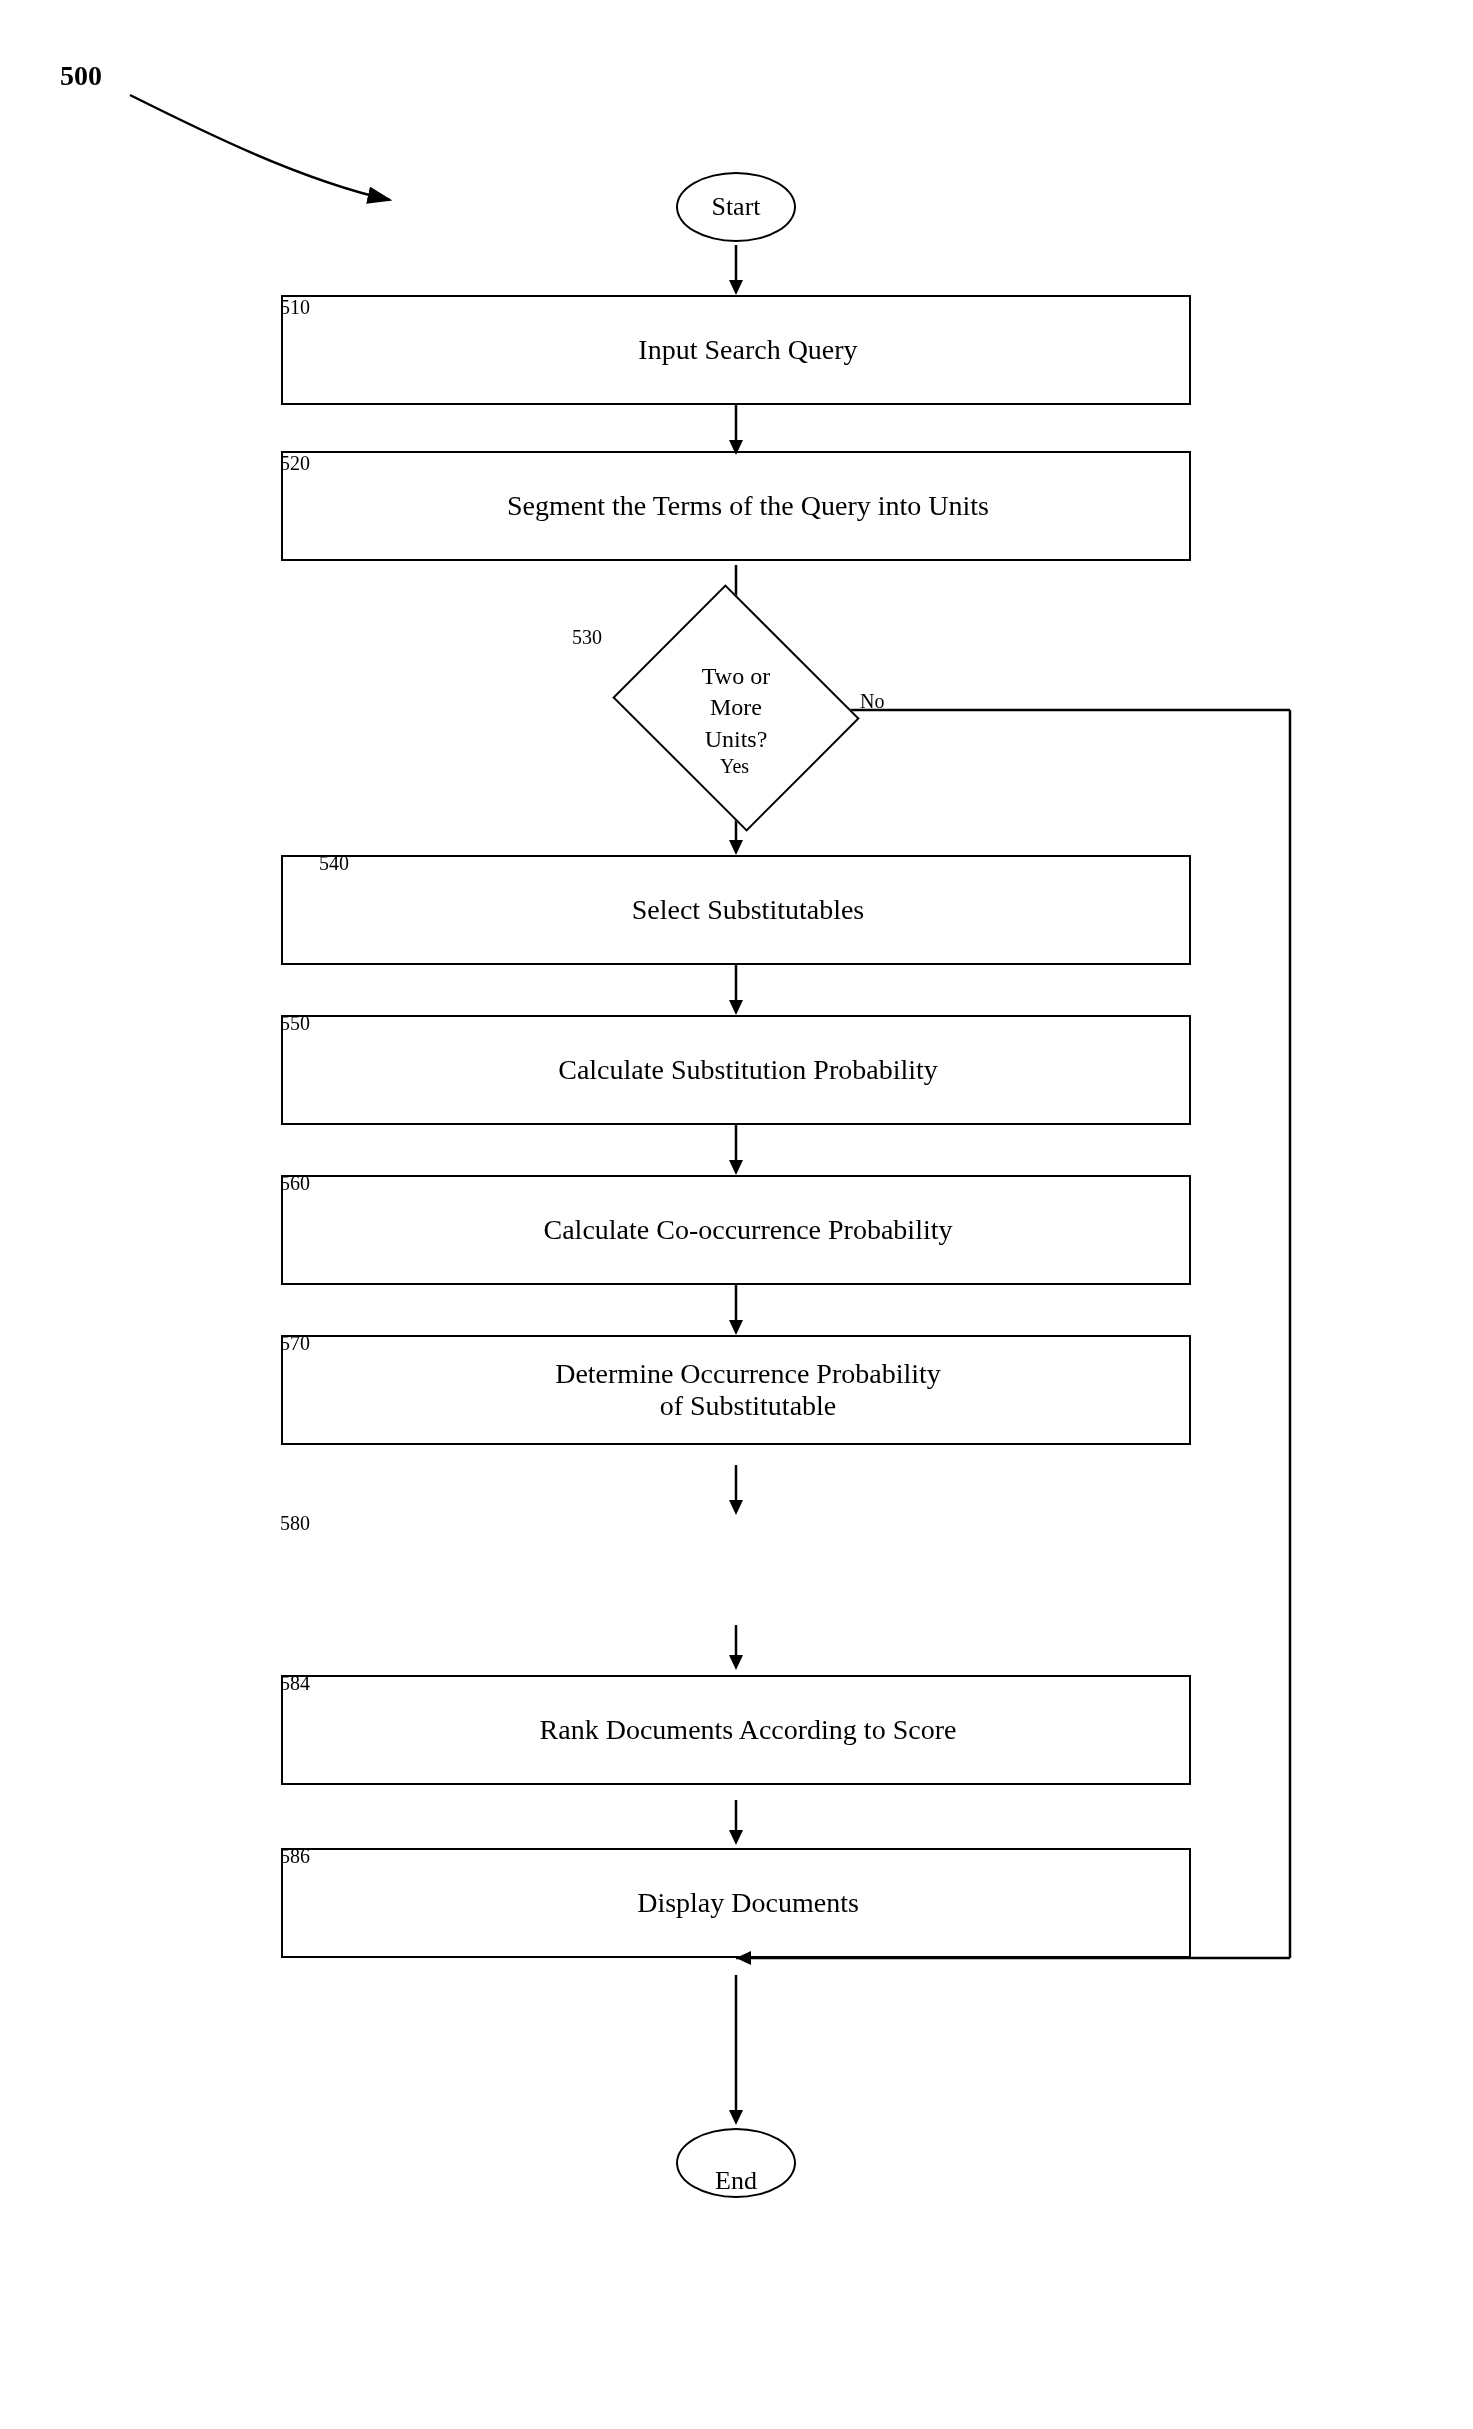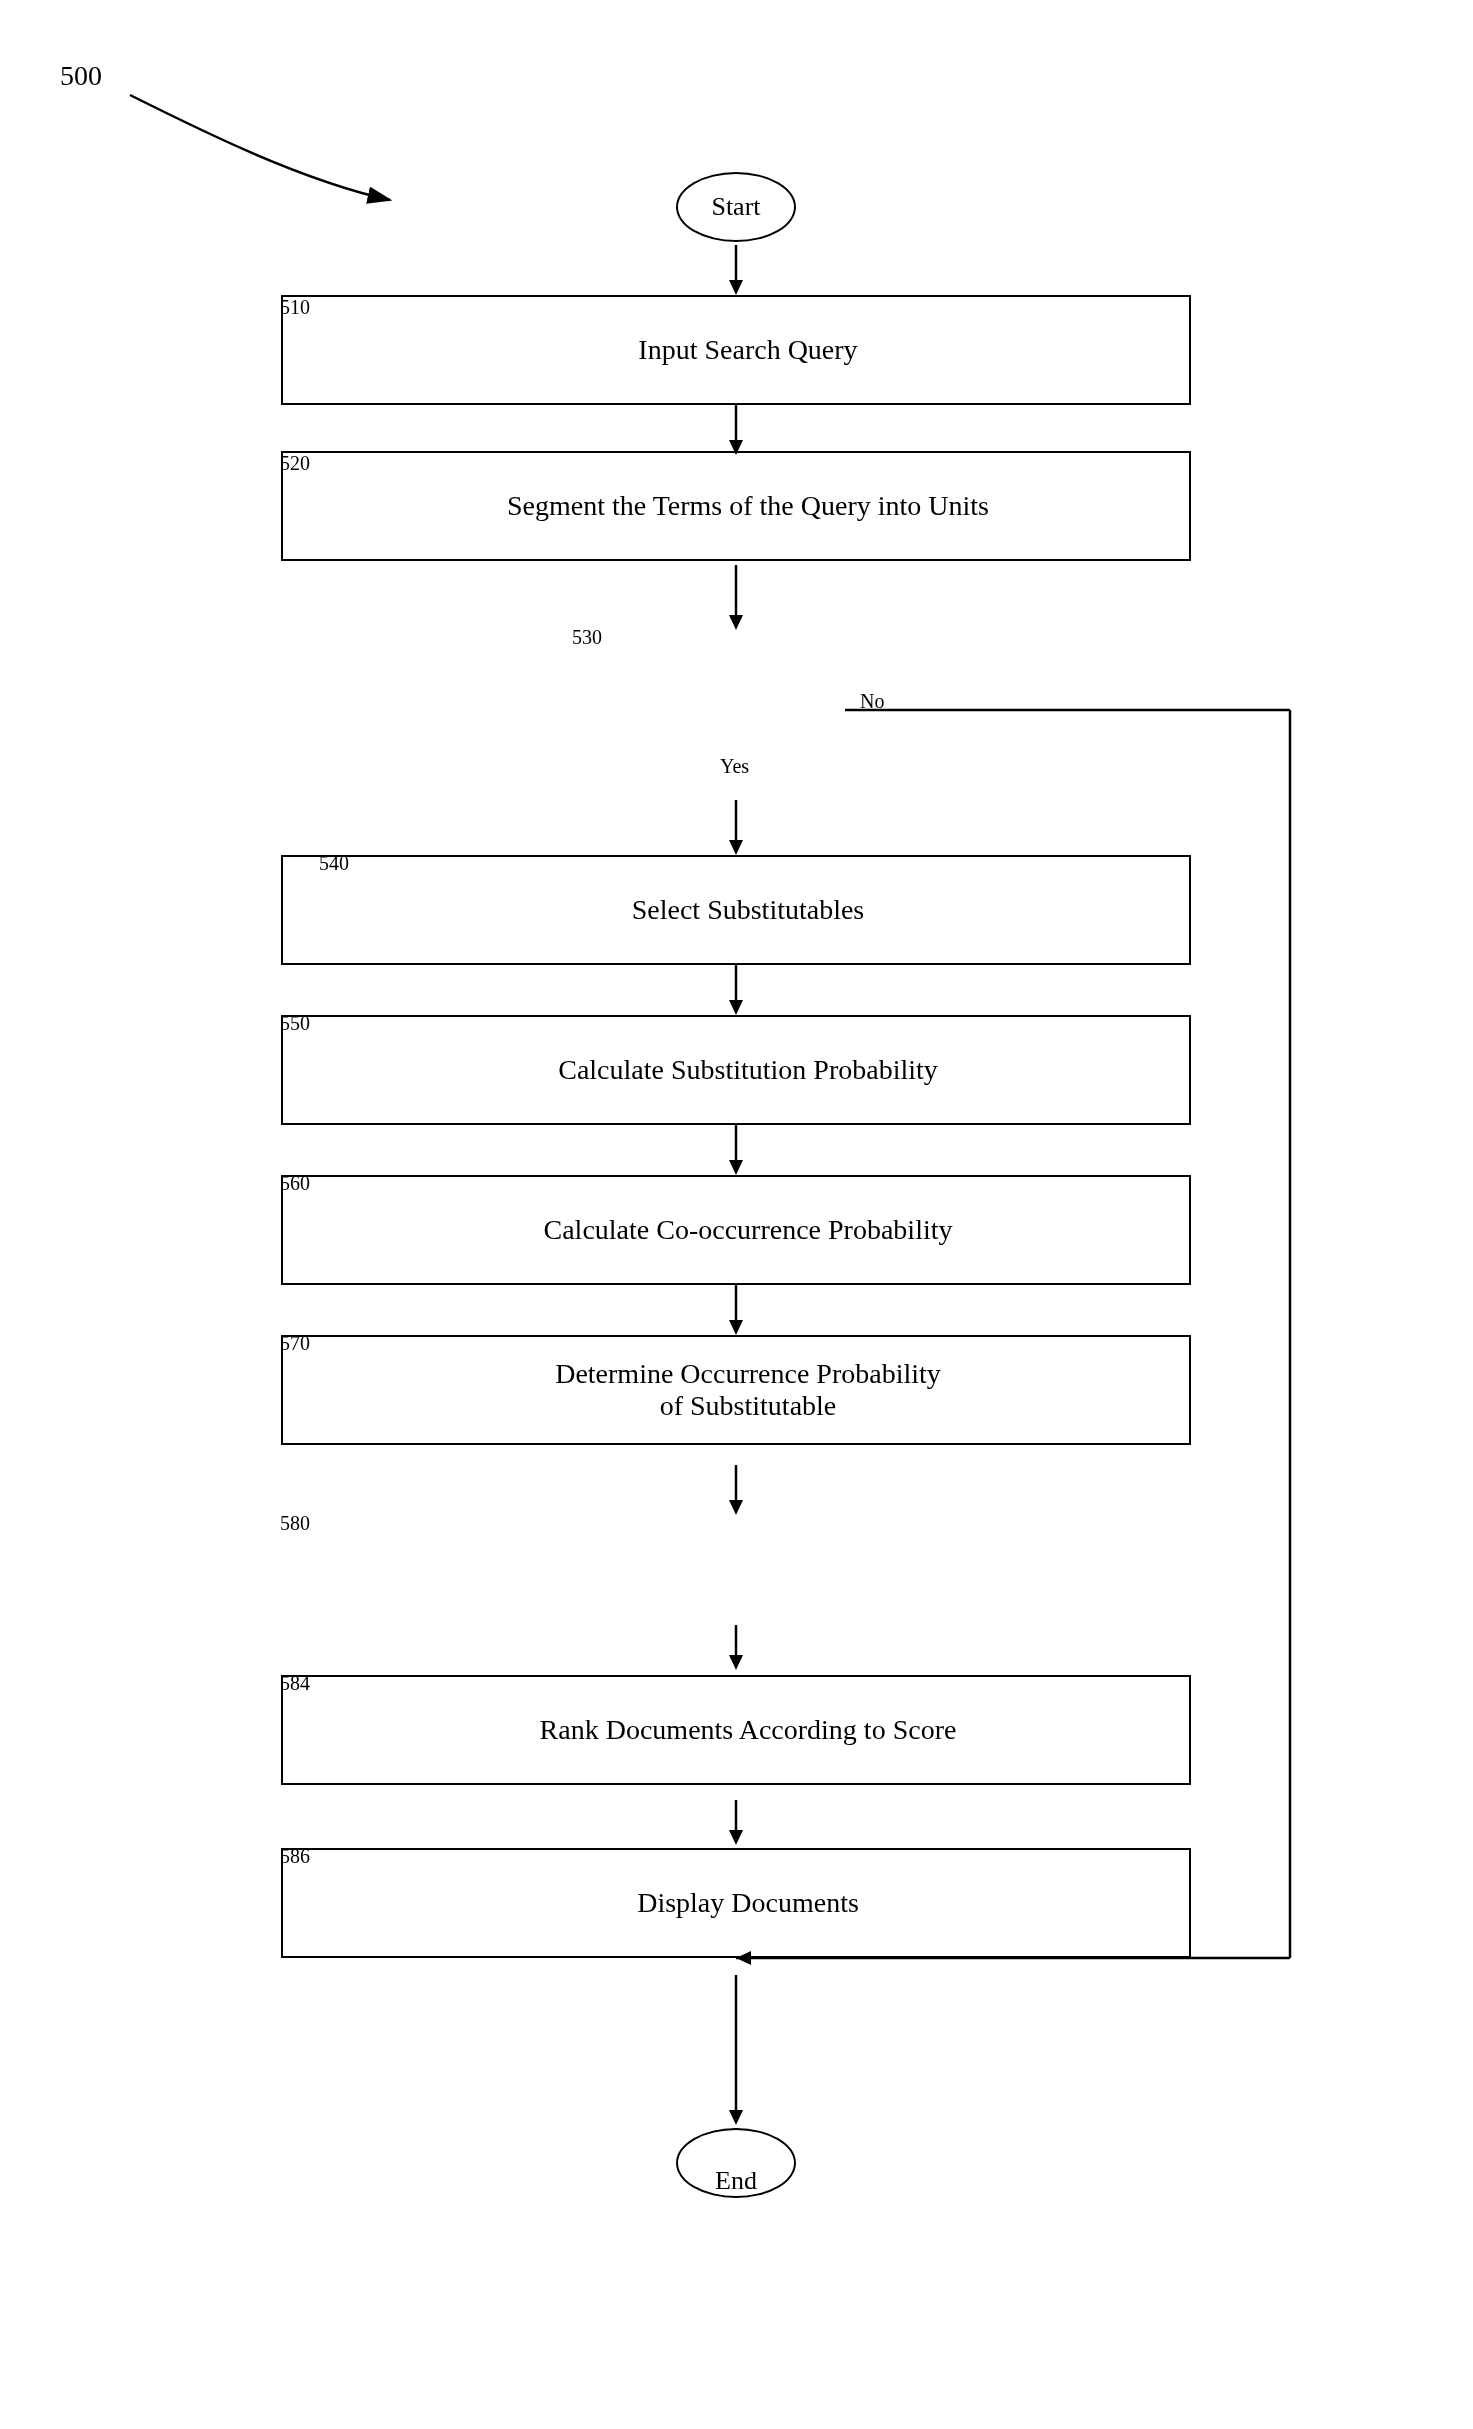--- a/index.html
+++ b/index.html
@@ -17,21 +17,21 @@
       width: 1473px;
       height: 2429px;
     }
 
     
     .fig-label {
       position: absolute;
       top: 60px;
       left: 60px;
       font-size: 28px;
-      font-weight: normal;
+      font-weight: bold;
     }
 
     
     .node {
       position: absolute;
       display: flex;
       align-items: center;
       justify-content: center;
       text-align: center;
       font-size: 26px;
@@ -169,20 +169,26 @@
   </div>
 
   <div class="step-label" style="left: 280px; top: 452px;">520</div>
 
   <div class="node node-rect" style="left: 281px; top: 451px;">
     <span>Segment the Terms of the Query into Units</span>
   </div>
 
   <div class="step-label" style="left: 572px; top: 626px;">530</div>
 
+  <div class="node-diamond" style="position:absolute; left: 626px; top: 618px;">
+    <div class="diamond-shape"></div>
+    <div class="diamond-text">
+      <span>Two or<br>More<br>Units?</span>
+    </div>
+  </div>
 
   <div class="branch-label" style="left: 720px; top: 755px;">Yes</div>
 
   <div class="branch-label" style="left: 860px; top: 690px;">No</div>
 
   <div class="step-label" style="left: 280px; top: 852px; margin-left: 39px;">540</div>
 
   <div class="node node-rect" style="left: 281px; top: 855px;">
     <span>Select Substitutables</span>
   </div>

